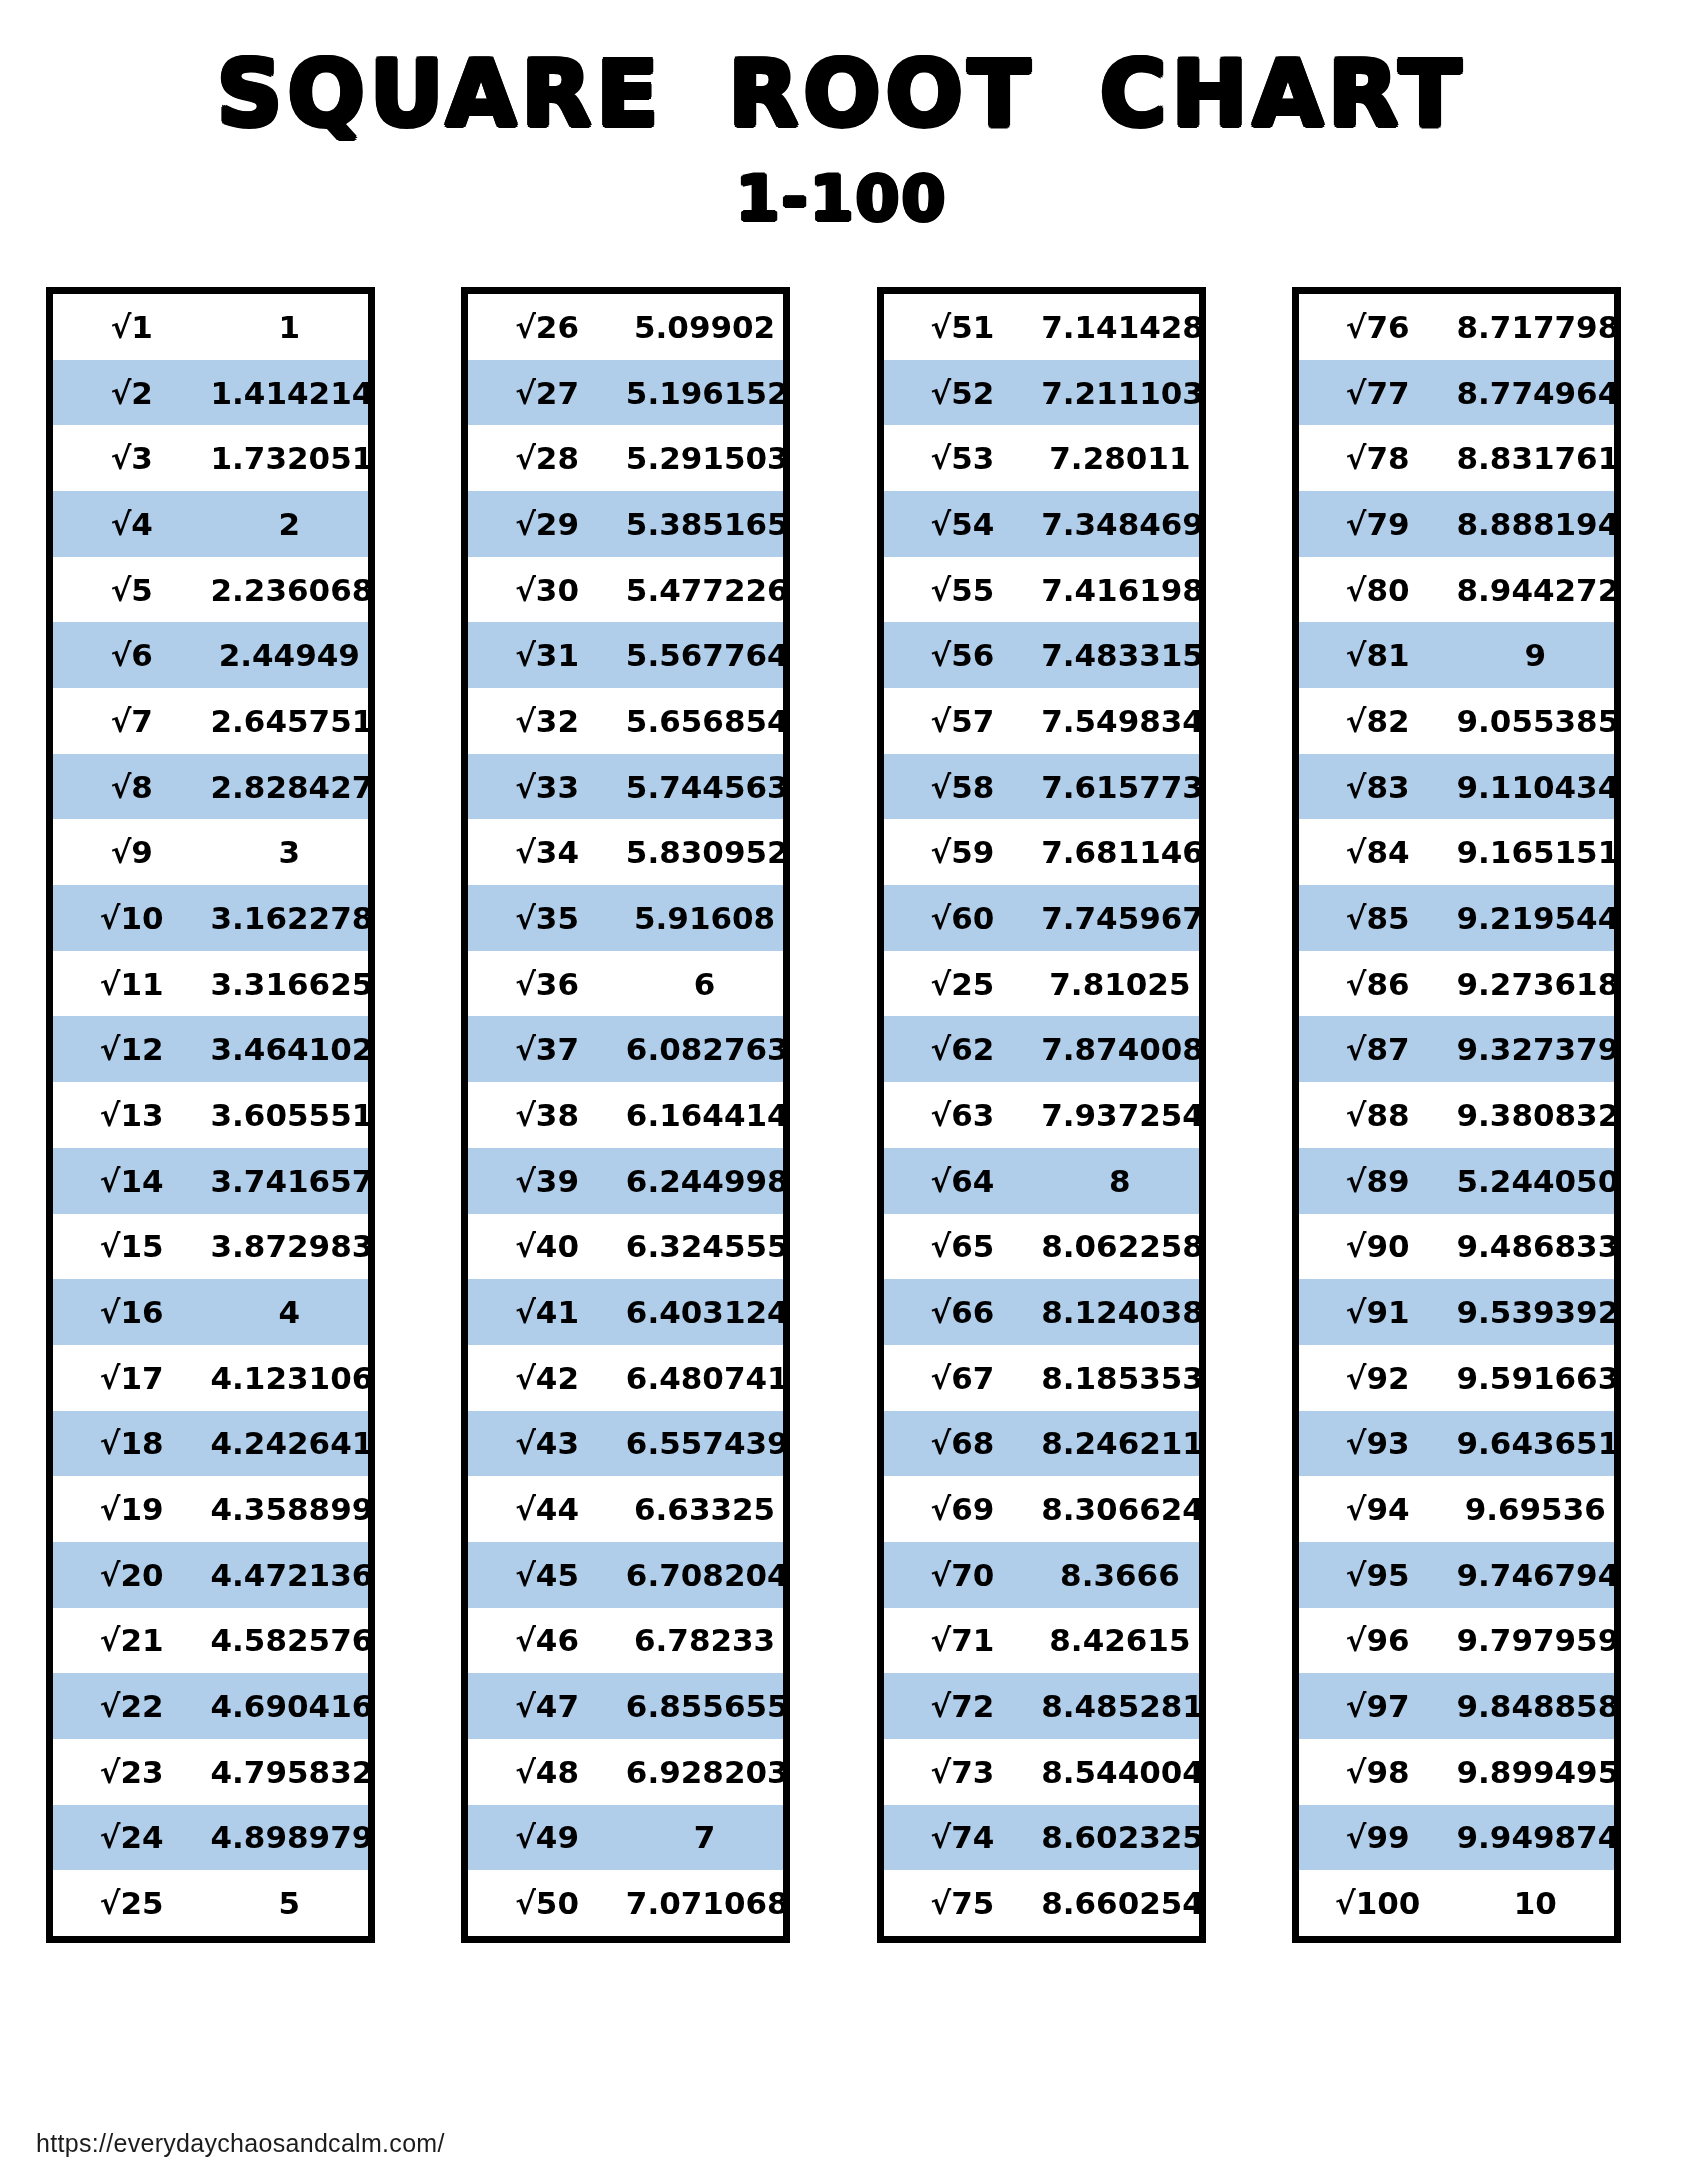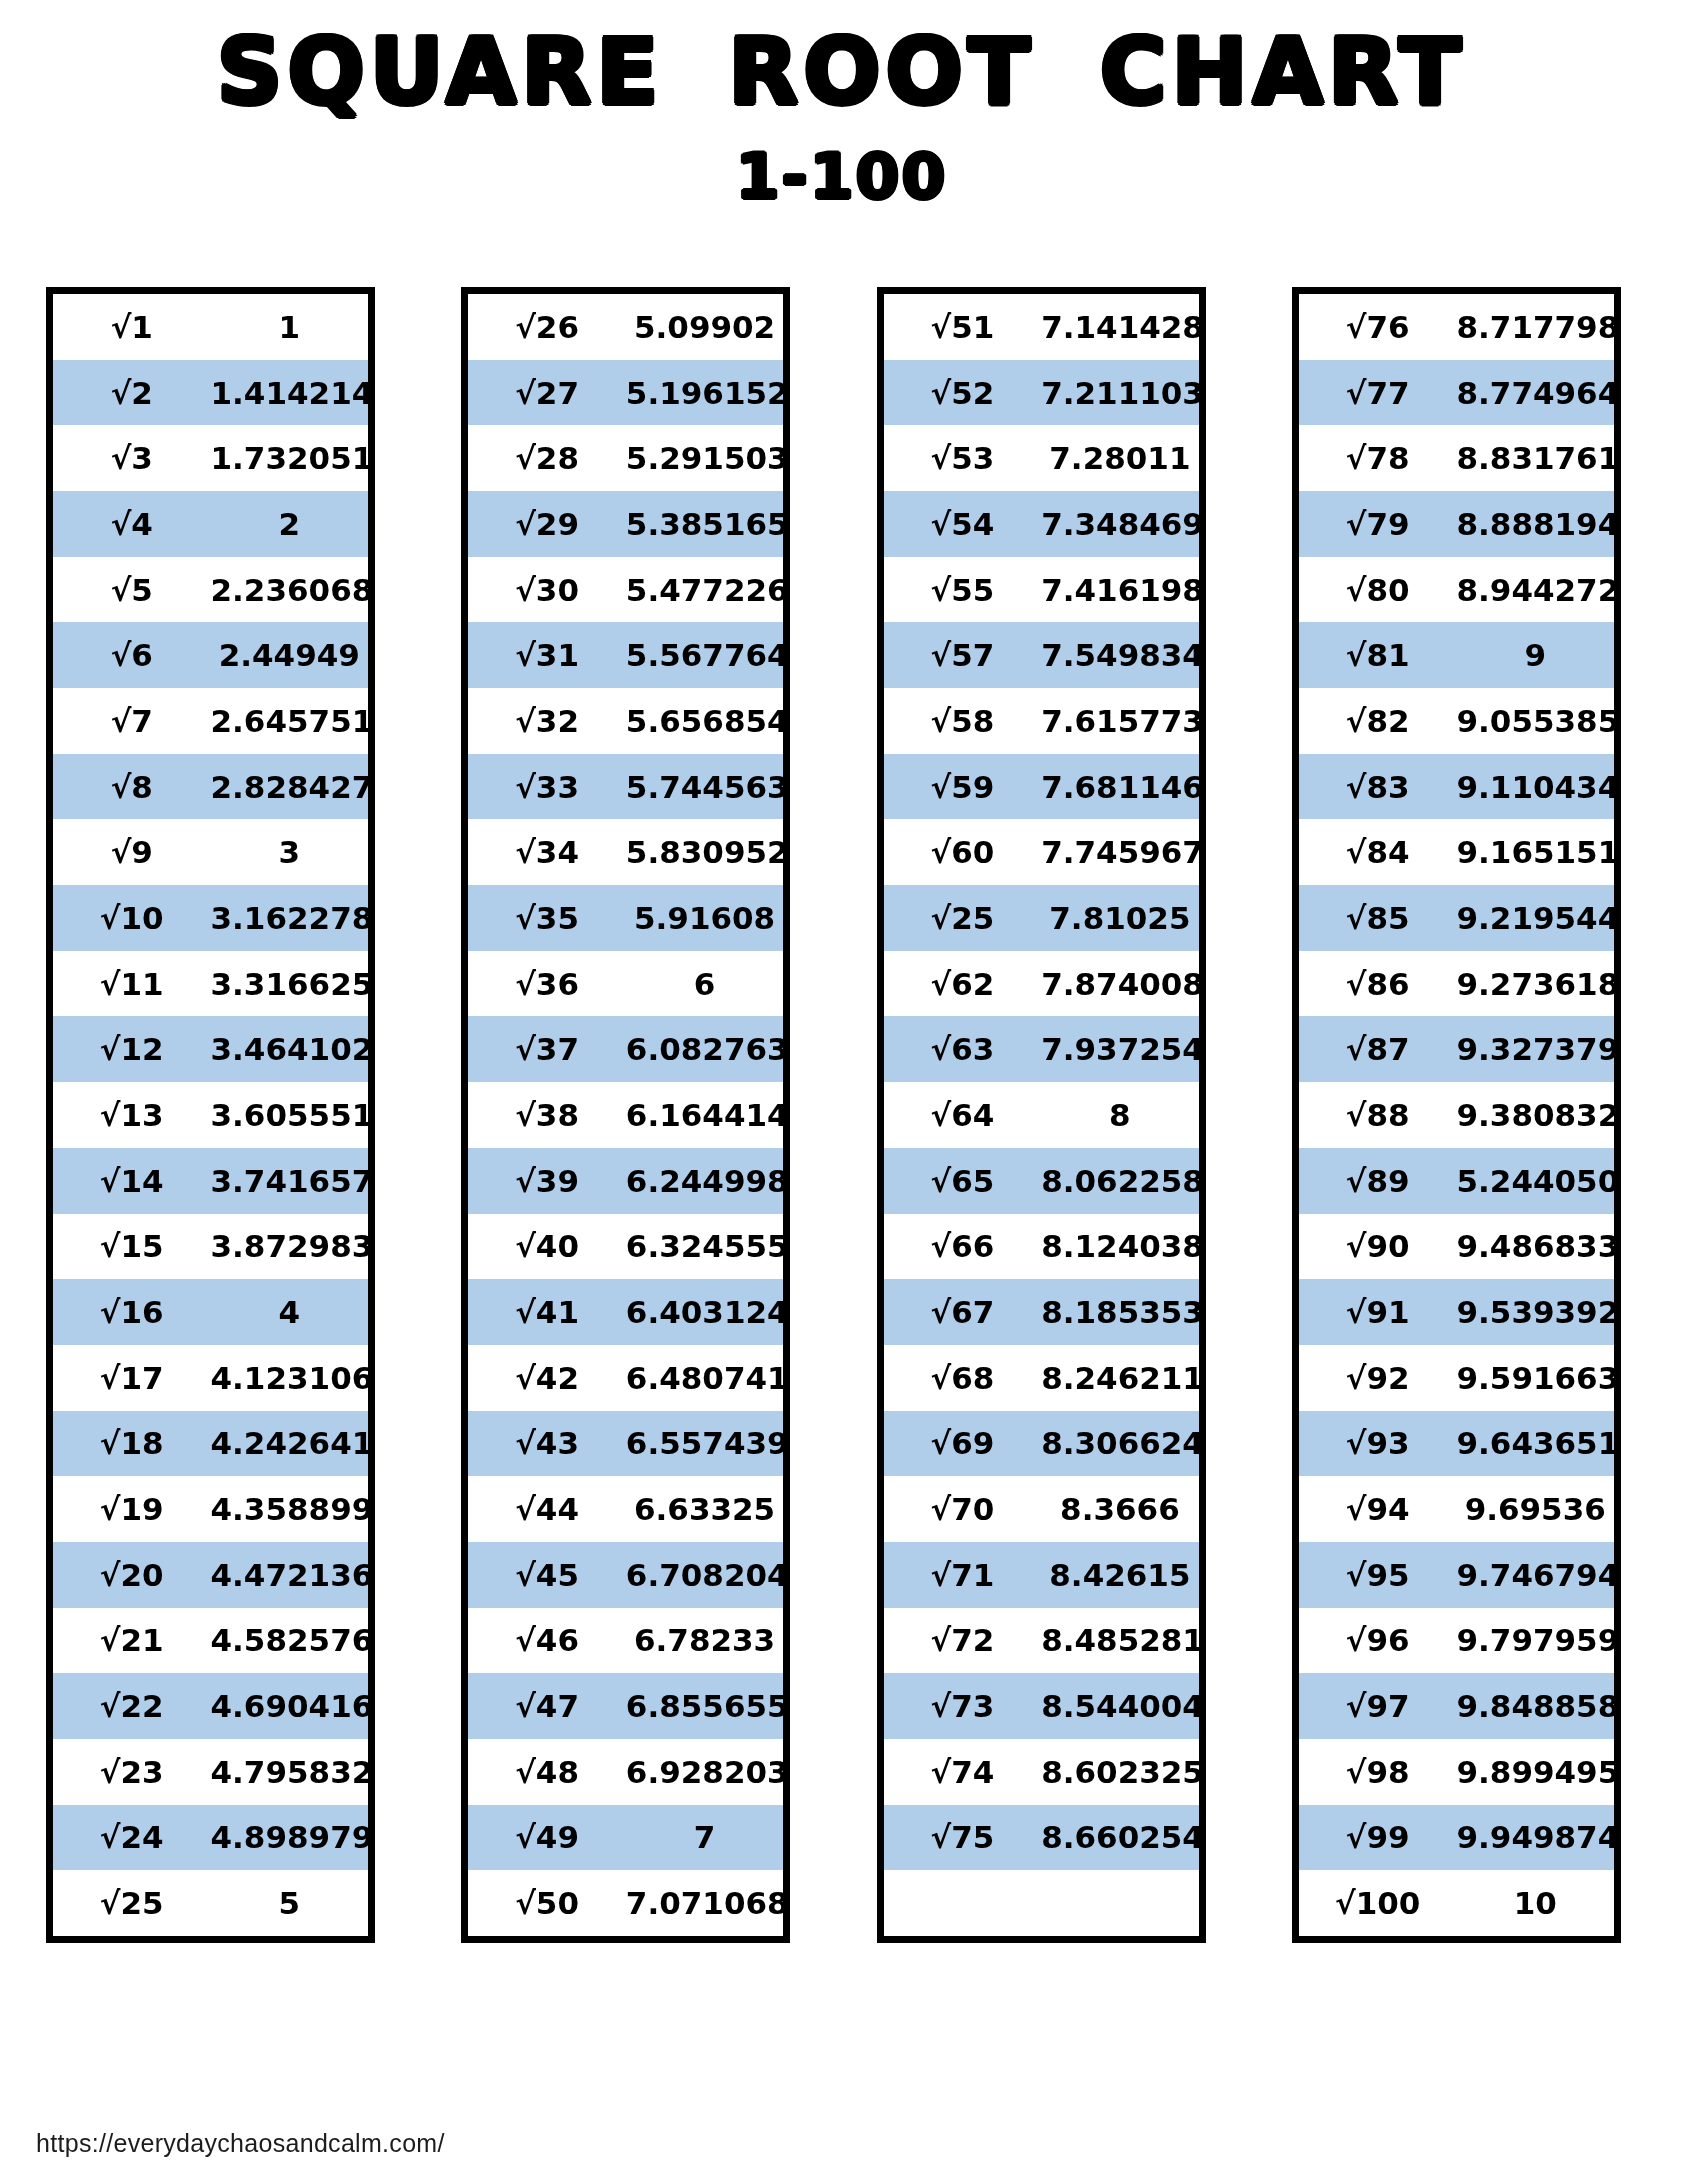--- a/index.html
+++ b/index.html
@@ -4,21 +4,21 @@
 <style>
   html, body { margin: 0; padding: 0; }
   body {
     width: 1683px; height: 2178px;
     background: #ffffff;
     font-family: "DejaVu Sans", sans-serif;
     position: relative;
     overflow: hidden;
   }
   .page-title {
-    margin-top: 24px;
+    margin-top: 46px;
     text-align: center;
     font-size: 91px;
     font-weight: bold;
     letter-spacing: 5px;
     word-spacing: 28px;
     color: #000;
     line-height: 1.05;
     text-shadow:
       2.5px 0 #000, -2.5px 0 #000, 0 2.5px #000, 0 -2.5px #000,
       1.8px 1.8px #000, -1.8px 1.8px #000, 1.8px -1.8px #000, -1.8px -1.8px #000;
@@ -298,20 +298,24 @@
       </div>
       <div class="row">
         <div class="cell">√54</div>
         <div class="cell">7.348469</div>
       </div>
       <div class="row">
         <div class="cell">√55</div>
         <div class="cell">7.416198</div>
       </div>
       <div class="row">
+        <div class="cell">√56</div>
+        <div class="cell">7.483315</div>
+      </div>
+      <div class="row">
         <div class="cell">√57</div>
         <div class="cell">7.549834</div>
       </div>
       <div class="row">
         <div class="cell">√58</div>
         <div class="cell">7.615773</div>
       </div>
       <div class="row">
         <div class="cell">√59</div>
         <div class="cell">7.681146</div>

